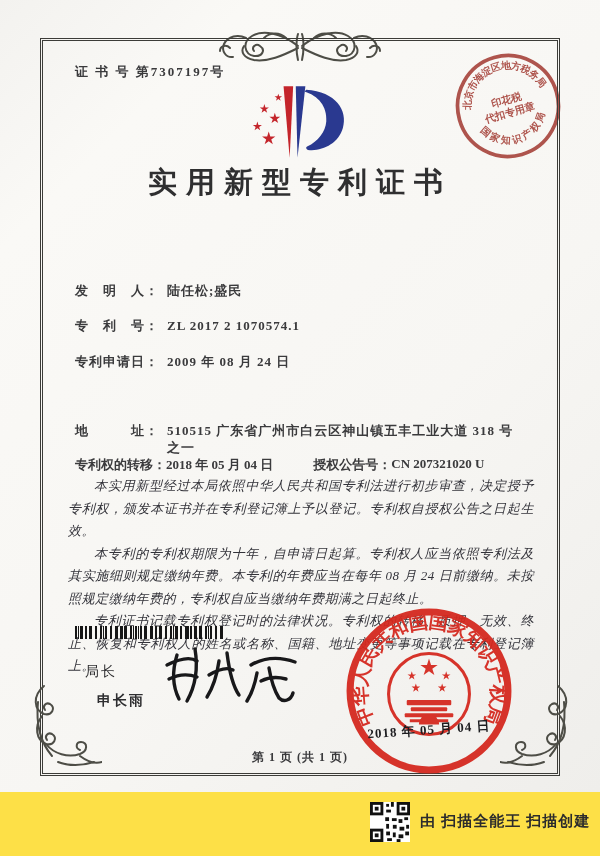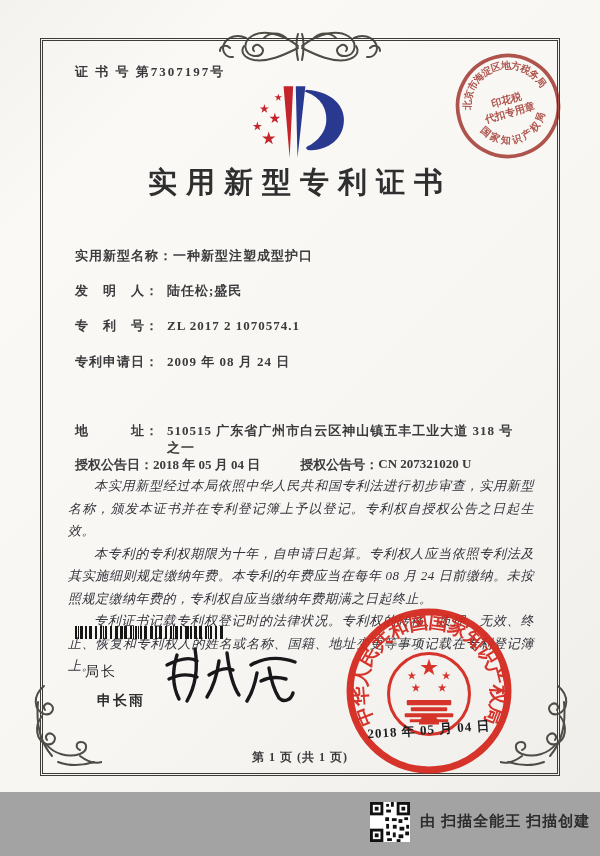--- a/index.html
+++ b/index.html
@@ -54,21 +54,21 @@
     left:300px;top:680px;width:172px;text-align:center;
     font-size:13px;font-weight:700;color:#1d1d20;transform:rotate(-4deg);
     letter-spacing:1px;
   }
   .page-info{left:0;top:708px;width:100%;text-align:center;font-size:12px;font-weight:600;color:#3a3a3c;letter-spacing:1px;}
   .tax-stamp{position:absolute;left:452px;top:50px;transform:rotate(-16deg);opacity:.92;}
   .ornament-top{position:absolute;left:210px;top:24px;}
   .flourish{position:absolute;}
   .fl-bl{left:24px;top:682px;}
   .fl-br{left:500px;top:682px;transform:scaleX(-1);}
-  .footer-strip{position:absolute;left:0;top:792px;width:600px;height:64px;background:#a3a3a3;}
+  .footer-strip{position:absolute;left:0;top:792px;width:600px;height:64px;background:#fde047;}
   .qr{position:absolute;left:370px;top:10px;width:40px;height:40px;background:#fff;}
   .scanner-credit{
     position:absolute;left:420px;top:20px;
     font-family:"Liberation Sans","DejaVu Sans",sans-serif;
     font-size:15px;font-weight:700;color:#2c2c2c;letter-spacing:1px;
   }
 </style>
 </head>
 <body>
 
@@ -125,53 +125,49 @@
         <use href="#star" transform="translate(54,19) scale(4.5)"></use>
         <use href="#star" transform="translate(38,32) scale(5.5)"></use>
         <use href="#star" transform="translate(50,43) scale(6.5)"></use>
         <use href="#star" transform="translate(30,52) scale(5.5)"></use>
         <use href="#star" transform="translate(43,66) scale(8)"></use>
       </g>
     </svg>
 
     <div class="abs title">实用新型专利证书</div>
 
-    <div class="abs field" style="top:206px">
-      <span class="lbl">实用新型名称：</span>
-      <span class="val">一种新型注塑成型护口</span>
-    </div>
     <div class="abs field" style="top:241px">
       <span class="lbl">发　明　人：</span>
       <span class="val">陆任松;盛民</span>
     </div>
     <div class="abs field" style="top:276px">
       <span class="lbl">专　利　号：</span>
       <span class="val">ZL 2017 2 1070574.1</span>
     </div>
     <div class="abs field" style="top:312px">
       <span class="lbl">专利申请日：</span>
       <span class="val">2009 年 08 月 24 日</span>
     </div>
     <div class="abs field" style="top:381px;width:452px">
       <span class="lbl">地　　　址：</span>
       <span class="val" style="max-width:358px">510515 广东省广州市白云区神山镇五丰工业大道 318 号之一</span>
     </div>
     <div class="abs grant-row" style="top:415px">
       <span class="half">
-        <span>授权公告日：</span>
+        <span>专利权的转移：</span>
         <span>2018 年 05 月 04 日</span>
       </span>
       <span class="half g2">
         <span>授权公告号：</span>
         <span>CN 207321020 U</span>
       </span>
     </div>
 
     <div class="abs paras">
-      <p>本实用新型经过本局依照中华人民共和国专利法进行初步审查，实用新型名称，颁发本证书并在专利登记簿上予以登记。专利权自授权公告之日起生效。</p>
+      <p>本实用新型经过本局依照中华人民共和国专利法进行初步审查，决定授予专利权，颁发本证书并在专利登记簿上予以登记。专利权自授权公告之日起生效。</p>
       <p>本专利的专利权期限为十年，自申请日起算。专利权人应当依照专利法及其实施细则规定缴纳年费。本专利的年费应当在每年 08 月 24 日前缴纳。未按照规定缴纳年费的，专利权自应当缴纳年费期满之日起终止。</p>
       <p>专利证书记载专利权登记时的法律状况。专利权的转移、质押、无效、终止、恢复和专利权人的姓名或名称、国籍、地址变更等事项记载在专利登记簿上。</p>
     </div>
 
     <div class="abs barcode"></div>
 
     <div class="abs signer-title">局长</div>
     <div class="abs signer-name">申长雨</div>
 
     <svg class="abs signature" width="160" height="72" viewBox="0 0 160 72">

